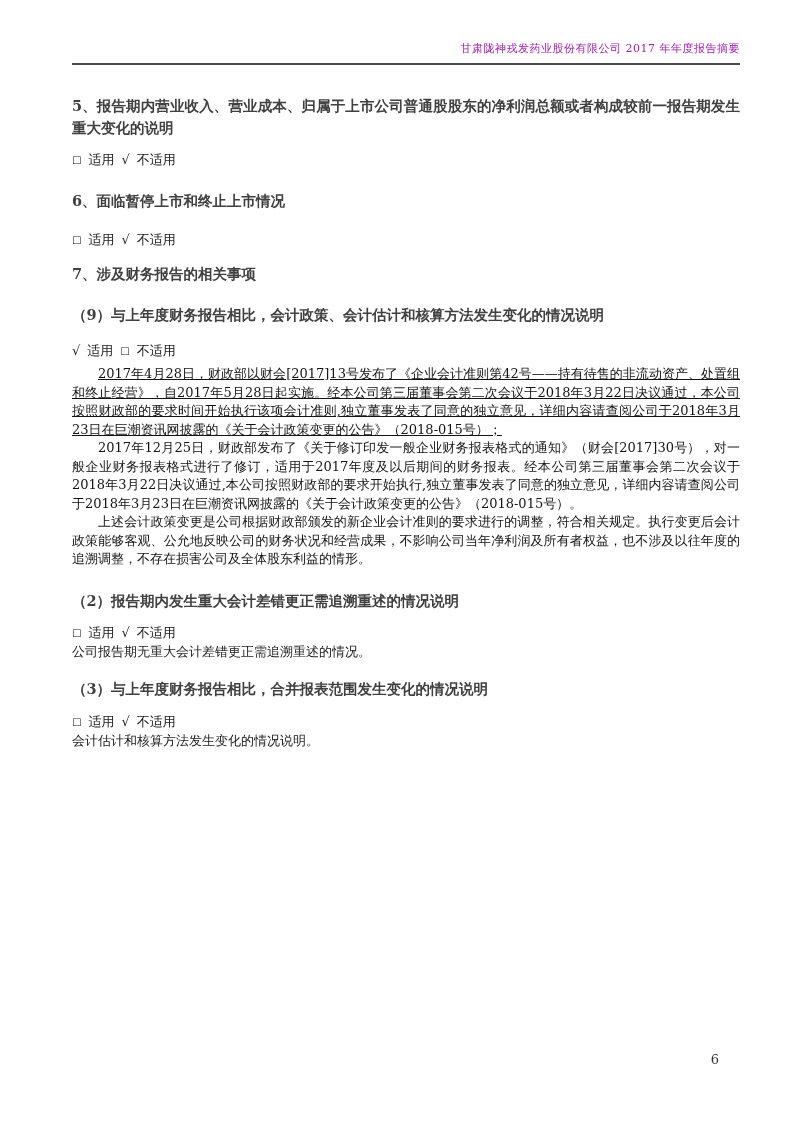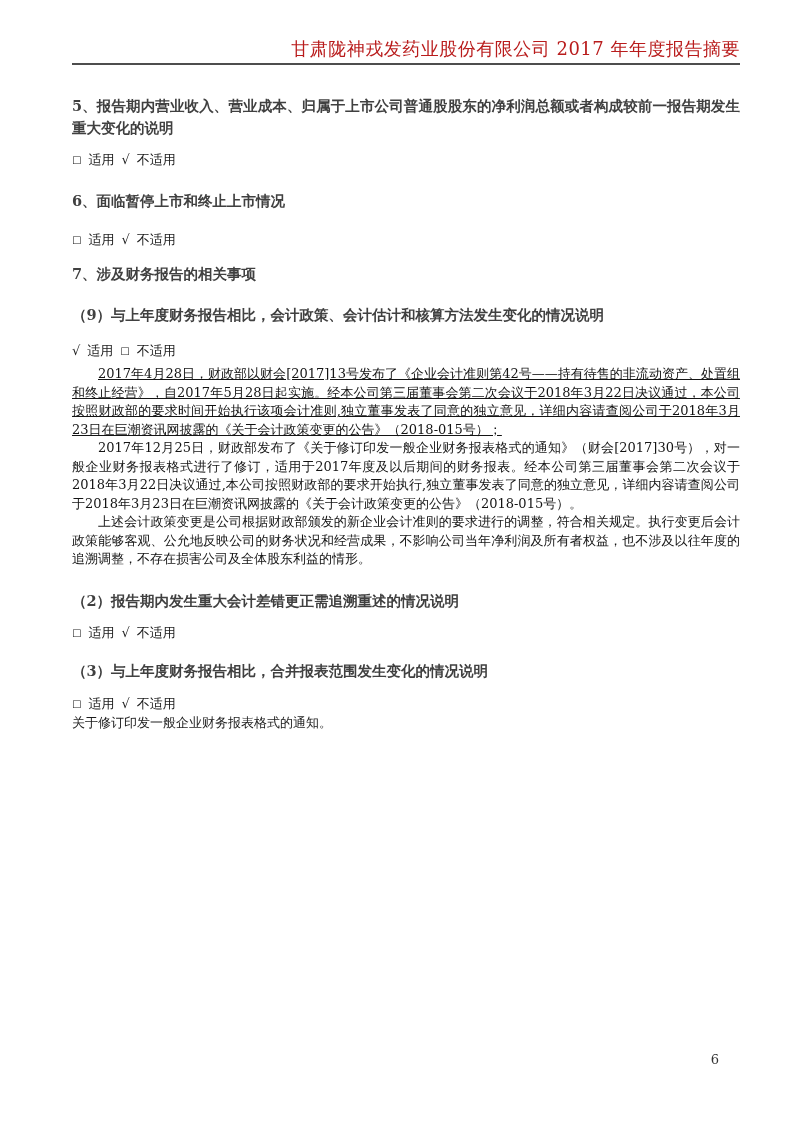--- a/index.html
+++ b/index.html
@@ -14,23 +14,23 @@
     width: 793px;
     height: 1122px;
     margin: 0 auto;
     background: #ffffff;
     box-sizing: border-box;
     padding: 40px 53px 0 72px;
     overflow: hidden;
   }
   .doc-header {
     text-align: right;
-    font-size: 18px;
+    font-size: 11px;
     line-height: 18px;
-    color: #b91c1c;
+    color: #a21caf;
     letter-spacing: 0.5px;
   }
   .header-rule {
     height: 2px;
     background: #4d4d4d;
     margin-top: 5px;
   }
   .sec-heading {
     font-size: 14.5px;
     font-weight: bold;
@@ -132,26 +132,27 @@
   <p class="para">上述会计政策变更是公司根据财政部颁发的新企业会计准则的要求进行的调整，符合相关规定。执行变更后会计政策能够客观、公允地反映公司的财务状况和经营成果，不影响公司当年净利润及所有者权益，也不涉及以往年度的追溯调整，不存在损害公司及全体股东利益的情形。</p>
 
   <div class="sec-heading mt-sub2">（2）报告期内发生重大会计差错更正需追溯重述的情况说明</div>
 
   <div class="applicability app-d">
     <span class="sym-box">□</span>
     <span>适用</span>
     <span class="sym-check">√</span>
     <span>不适用</span>
   </div>
+  <p class="note">公司报告期无重大会计差错更正需追溯重述的情况。</p>
 
   <div class="sec-heading mt-sub3">（3）与上年度财务报告相比，合并报表范围发生变化的情况说明</div>
 
   <div class="applicability app-e">
     <span class="sym-box">□</span>
     <span>适用</span>
     <span class="sym-check">√</span>
     <span>不适用</span>
   </div>
-  <p class="note">关于修订印发一般企业财务报表格式的通知。</p>
+  <p class="note">会计估计和核算方法发生变化的情况说明。</p>
 
   <div class="page-number">6</div>
 
 </div>
 
 </body></html>

